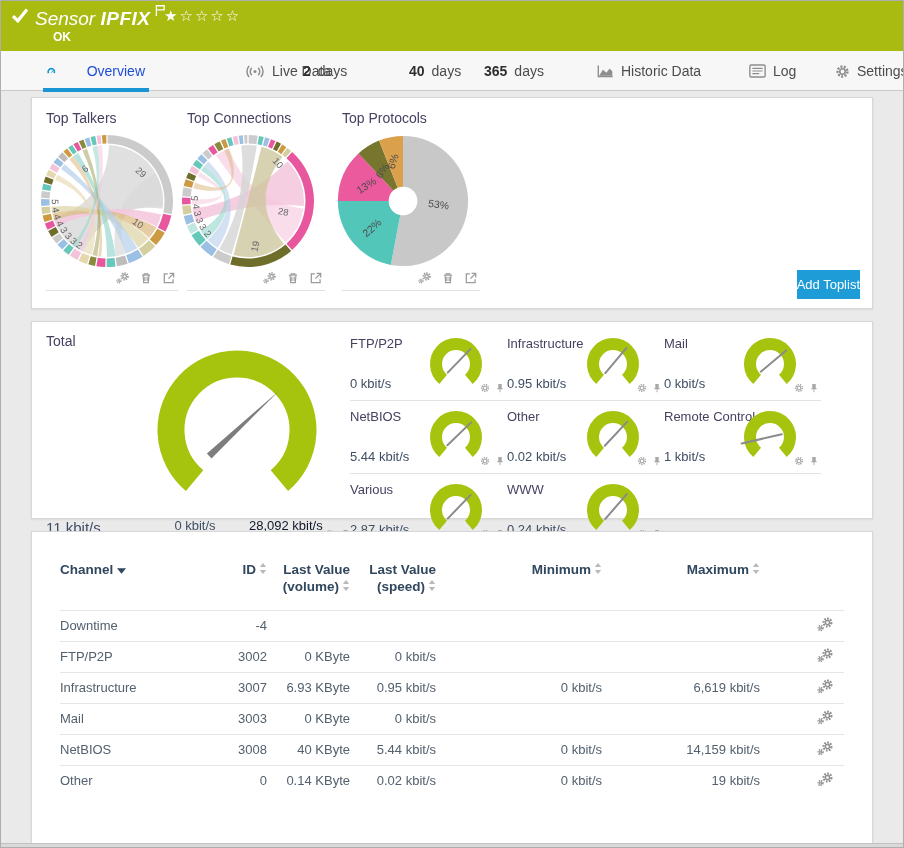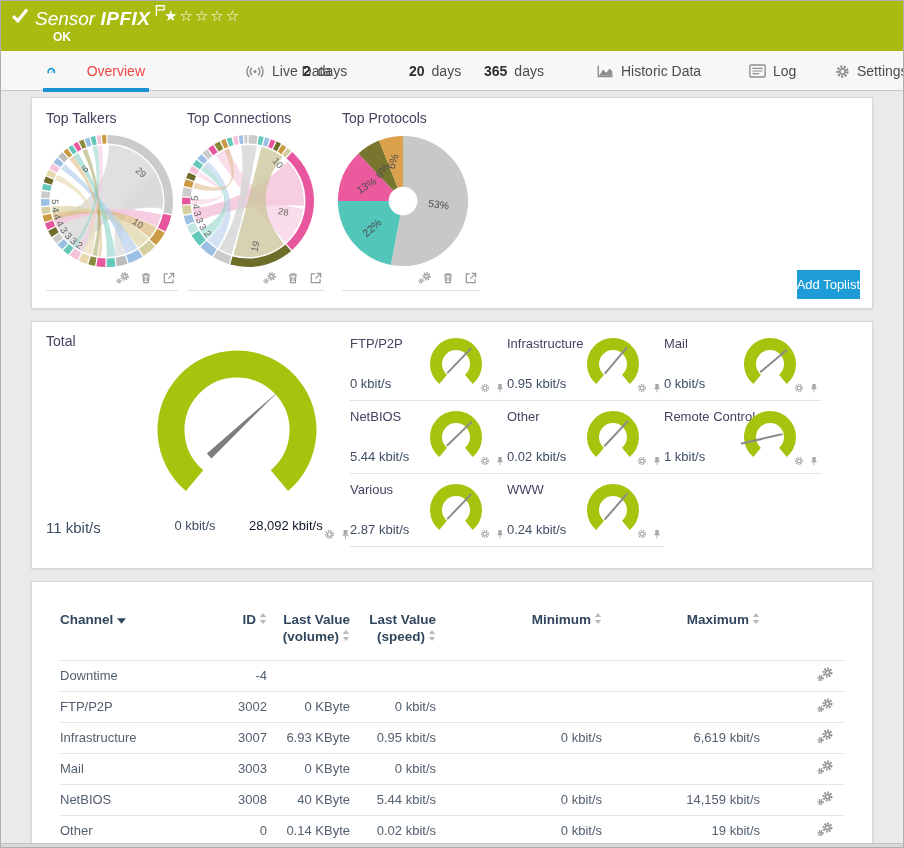--- a/index.html
+++ b/index.html
@@ -15,33 +15,33 @@
   .sensor-name { font-style:italic; font-weight:bold; letter-spacing:.5px; }
   .flag { width:11px; height:13px; vertical-align:8px; margin-left:4px; color:#fff; }
   .stars { position:absolute; left:163px; top:6px; font-size:15px; letter-spacing:2px; }
   .ok-text { position:absolute; left:52px; top:29px; font-size:12px; font-weight:bold; }
 
   
   .tabbar { position:relative; height:40px; background:#f7f7f7; border-bottom:1px solid #c9c9c9; }
   .tab { position:absolute; top:0; height:40px; display:flex; align-items:center; gap:7px;
          font-size:14px; color:#4c4c4c; cursor:pointer; padding:0 4px; }
   .tab .num { font-weight:bold; color:#2e2e2e; }
-  .tab.active { color:#ef4444;gap:31px; }
+  .tab.active { color:#1d4ed8;gap:31px; }
   .tab.active::after { content:""; position:absolute; left:0; right:0; bottom:-1px; height:4px; background:#1a95d4; }
   .tab svg { color:#8d8d8d; }
   .tab.active svg { color:#1a95d4; }
   .t0{left:42px;width:106px;justify-content:center}
   .t1{left:240px}.t2{left:298px}.t3{left:404px}.t4{left:479px}
   .t5{left:592px}.t6{left:744px}.t7{left:830px}
 
   .content { padding:0 30px; }
   .panel { position:relative; background:#fff; border:1px solid #d7d7d7;
            box-shadow:0 1px 2px rgba(0,0,0,.07); }
   .panel1 { margin-top:6px;  height:212px; }
-  .panel2 { margin-top:12px; height:248px; }
+  .panel2 { margin-top:12px; height:198px; }
   .panel3 { margin-top:12px; height:330px; }
 
   
   .toplist { position:absolute; top:12px; }
   .tl0{left:14px;width:132px}.tl1{left:155px;width:138px}.tl2{left:310px;width:138px}
   .tl-title { font-size:14px; color:#454260; }
   .toplist svg.chart { display:block; width:134px; height:134px; margin:8px 0 0 -6px; }
   .tl-icons { display:flex; justify-content:flex-end; align-items:center; gap:9px;
               padding:3px 2px 5px; border-bottom:1px solid #e0e0e0; color:#9b9b9b; }
   .tl-icons svg { width:14px; height:14px; cursor:pointer; }
@@ -196,21 +196,21 @@
       <svg width="20" height="13">
           <use href="#sy-live"></use>
         </svg>
       <span>Live Data</span>
     </div>
     <div class="tab t2">
       <span class="num">2</span>
       <span>days</span>
     </div>
     <div class="tab t3">
-      <span class="num">20</span>
+      <span class="num">40</span>
       <span>days</span>
     </div>
     <div class="tab t4">
       <span class="num">365</span>
       <span>days</span>
     </div>
     <div class="tab t5">
       <svg width="17" height="14">
           <use href="#sy-hist"></use>
         </svg>

